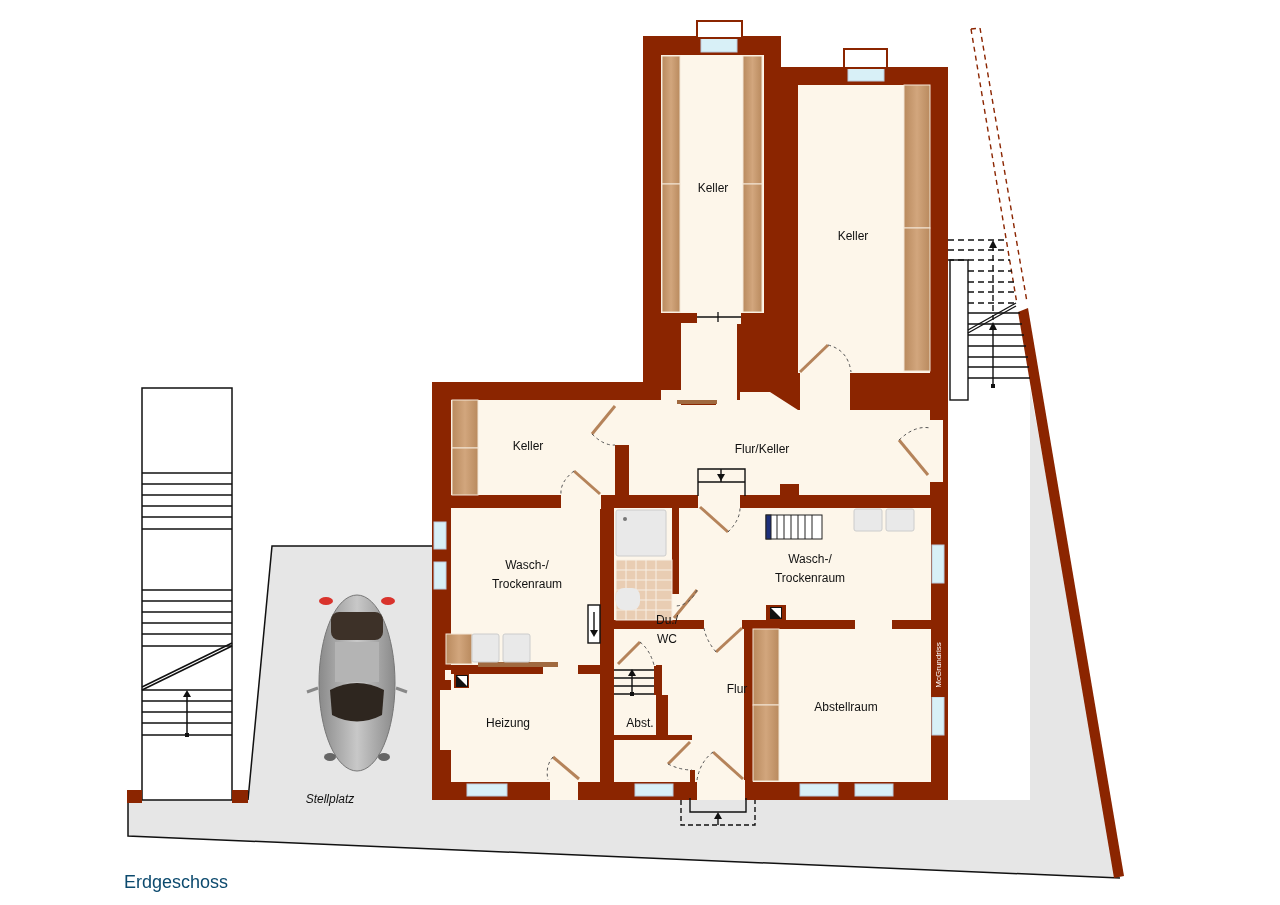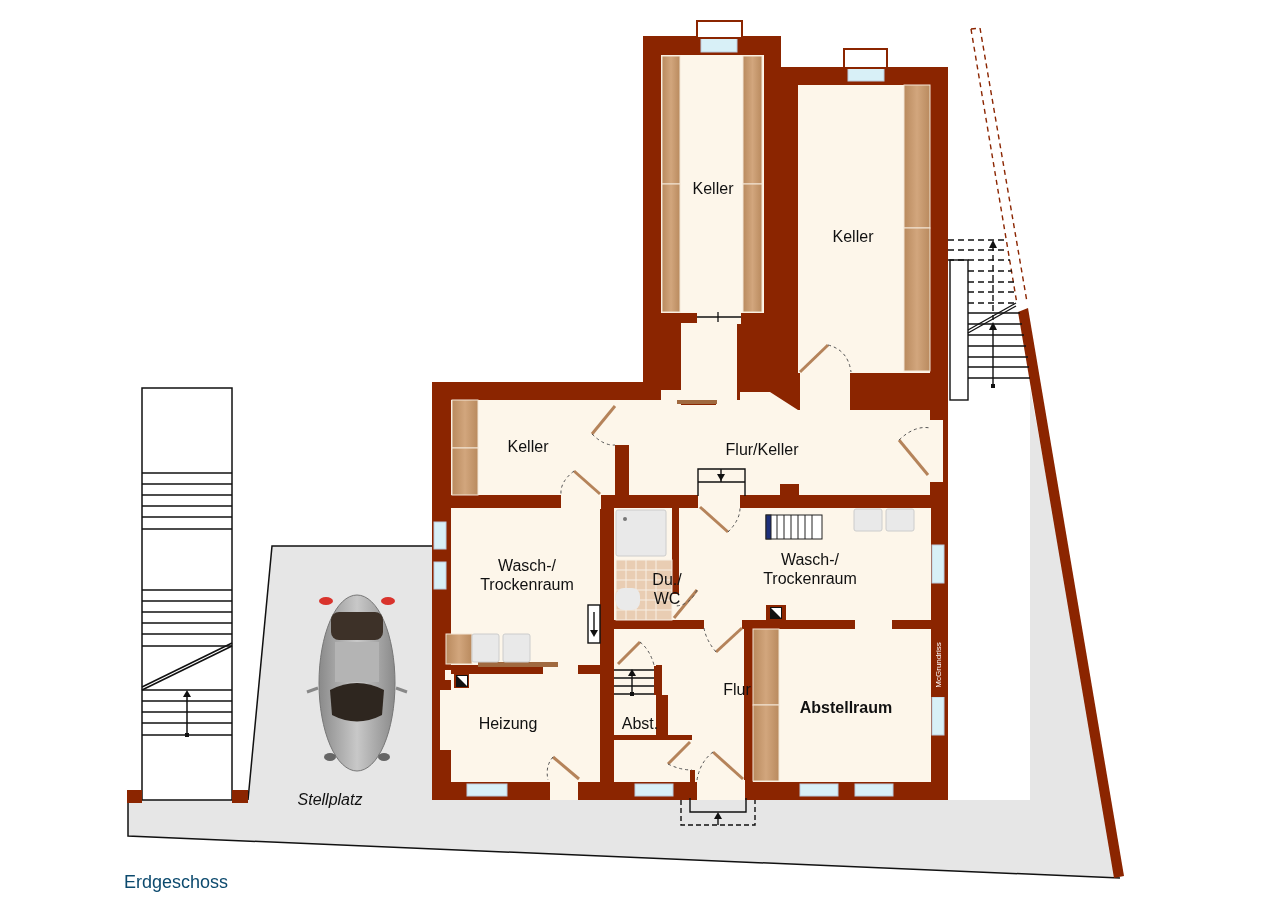--- a/index.html
+++ b/index.html
@@ -1,18 +1,18 @@
 <!DOCTYPE html>
 <html><head>
 <meta charset="utf-8">
 <style>
   html, body { margin: 0; padding: 0; background: #ffffff; }
   body { width: 1280px; height: 905px; position: relative; overflow: hidden; font-family: "Liberation Sans", sans-serif; }
   svg { position: absolute; left: 0; top: 0; }
-  .lbl { position: absolute; color: #111; font-family: "Liberation Sans", sans-serif; font-size: 16px; line-height: 19px; text-align: center; white-space: pre-line; transform: translate(-50%, -50%); }
+  .lbl { position: absolute; color: #111; font-family: "Liberation Sans", sans-serif; font-size: 12px; line-height: 19px; text-align: center; white-space: pre-line; transform: translate(-50%, -50%); }
   .caption { position: absolute; left: 124px; top: 872px; font-size: 18px; color: #0c4a6e; font-family: "Liberation Sans", sans-serif; }
   .brand { position: absolute; left: 938px; top: 665px; transform: translate(-50%,-50%) rotate(-90deg); font-size: 8px; color: #ffffff; font-family: "Liberation Sans", sans-serif; white-space: nowrap; }
 </style>
 </head>
 <body>
 
 <svg width="1280" height="905" viewBox="0 0 1280 905">
   <defs>
     <linearGradient id="cab" x1="0" x2="1" y1="0" y2="0">
       <stop offset="0" stop-color="#b98a5e"></stop>
@@ -327,24 +327,24 @@
     <line x1="396" y1="688" x2="407" y2="692" stroke="#888" stroke-width="3"></line>
   </g>
 </svg>
 
 <div class="lbl" style="left:713px; top:188px;">Keller</div>
 <div class="lbl" style="left:853px; top:236px;">Keller</div>
 <div class="lbl" style="left:528px; top:446px;">Keller</div>
 <div class="lbl" style="left:762px; top:449px;">Flur/Keller</div>
 <div class="lbl" style="left:527px; top:575px;">Wasch-/
 Trockenraum</div>
-<div class="lbl" style="left:661px; top:589px;padding-left:12px;">Du./
+<div class="lbl" style="left:661px; top:630px;padding-left:12px;">Du./
 WC</div>
 <div class="lbl" style="left:810px; top:569px;">Wasch-/
 Trockenraum</div>
 <div class="lbl" style="left:508px; top:723px;">Heizung</div>
 <div class="lbl" style="left:693px; top:689px;margin-left:44px;">Flur</div>
 <div class="lbl" style="left:640px; top:723px;">Abst.</div>
-<div class="lbl" style="left:846px; top:707px;font-weight:bold;">Abstellraum</div>
+<div class="lbl" style="left:846px; top:707px;">Abstellraum</div>
 <div class="lbl" style="left:330px; top:799px;font-style:italic;">Stellplatz</div>
 
 <div class="brand">McGrundriss</div>
 <div class="caption">Erdgeschoss</div>
 
 </body></html>

